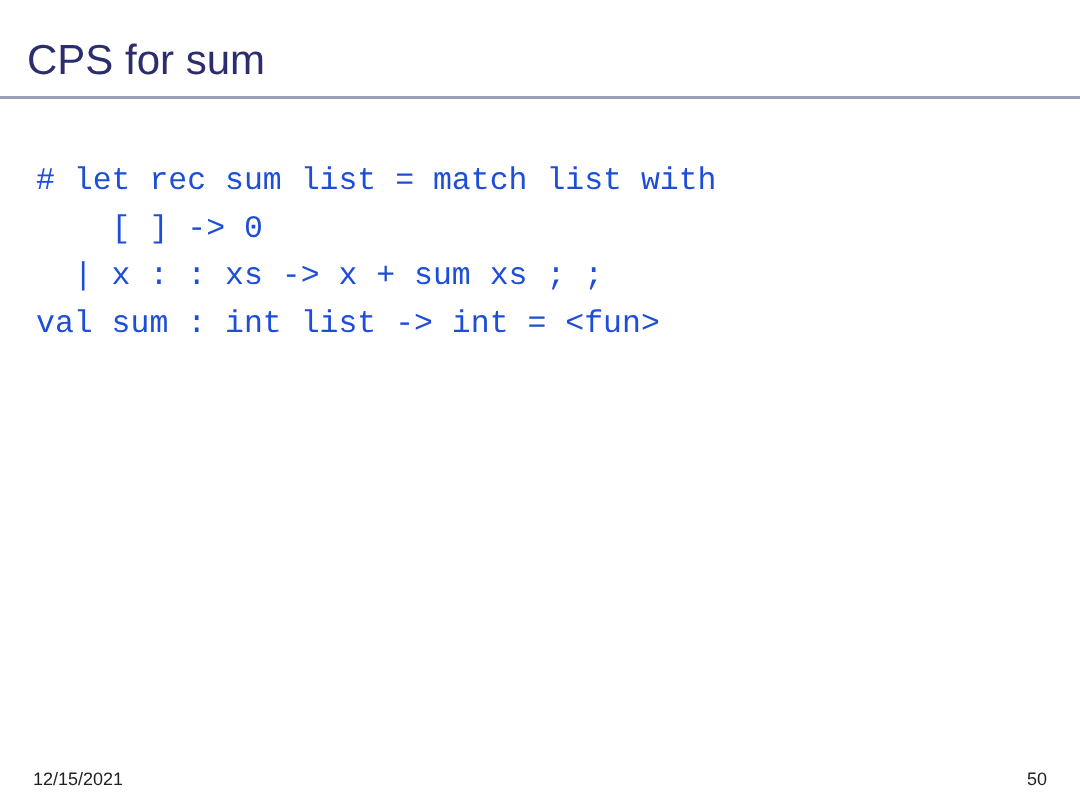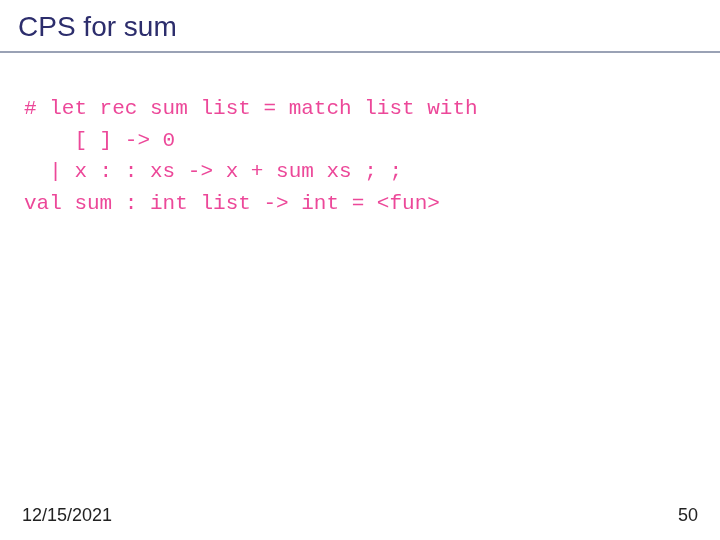--- a/index.html
+++ b/index.html
@@ -6,43 +6,43 @@
     body {
       width: 720px;
       height: 540px;
       background: #ffffff;
       font-family: Arial, Helvetica, sans-serif;
       position: relative;
       overflow: hidden;
     }
     .title-bar {
       border-bottom: 2px solid #9aa2b5;
-      padding: 11px 0 8px 18px;
+      padding: 24px 0 8px 18px;
     }
     .title {
       font-size: 28px;
       color: #2c2d6c;
       font-weight: normal;
     }
     .code-block {
       padding: 40px 0 0 24px;
       font-family: "Courier New", Courier, monospace;
       font-size: 21px;
-      color: #ec4899;
+      color: #1d4ed8;
       line-height: 1.5;
       white-space: pre;
     }
     .footer {
       position: absolute;
       bottom: 14px;
       left: 0;
       right: 0;
       width: 100%;
       padding: 0 22px;
-      font-size: 18px;
+      font-size: 12px;
       color: #222;
       display: flex;
       justify-content: space-between;
       align-items: baseline;
     }
     .foot-date { font-family: Arial, sans-serif; }
     .foot-page { font-family: Liberation Sans, sans-serif; }
   </style>
 </head>
 <body>

